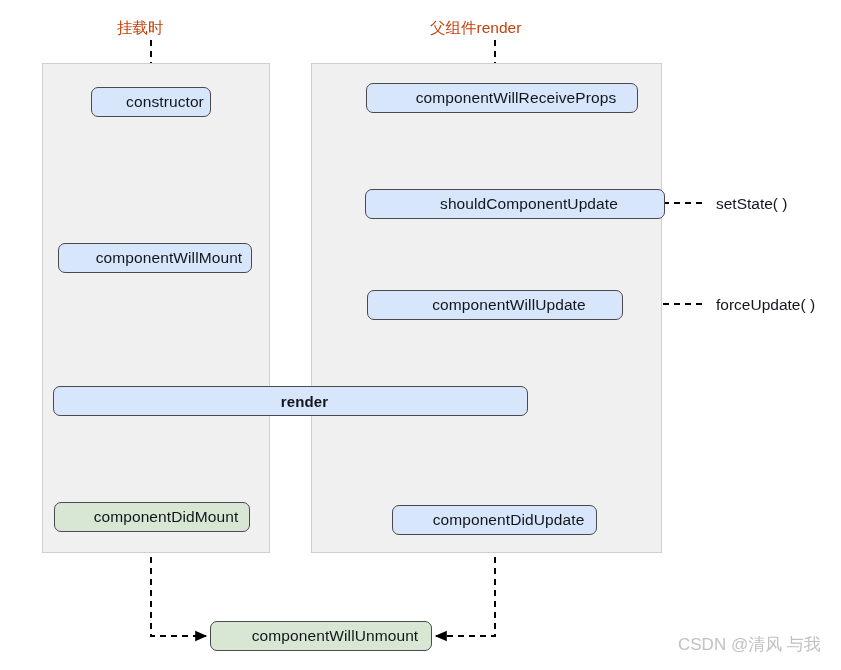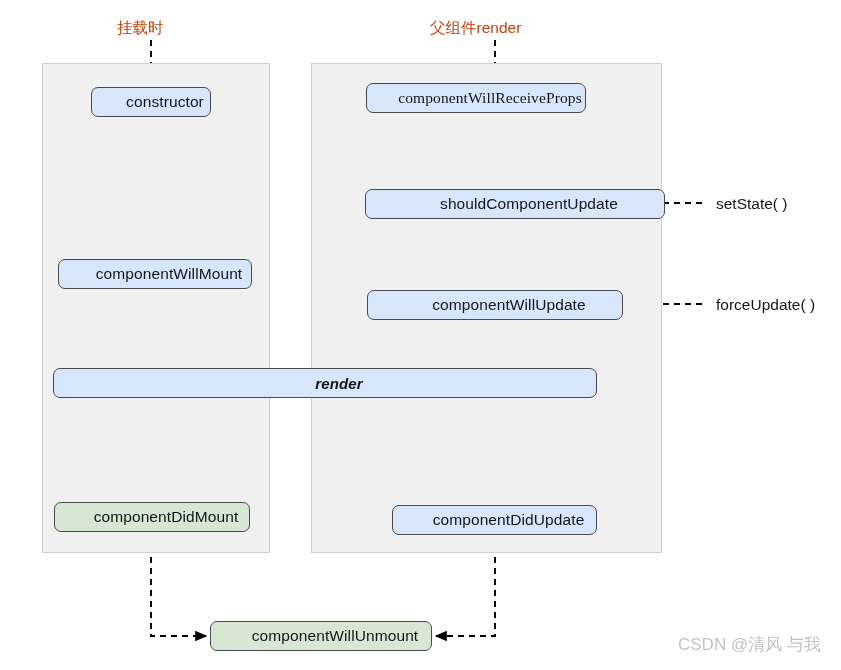--- a/index.html
+++ b/index.html
@@ -105,29 +105,29 @@
     </g>
   </svg>
 
   <div class="panel" style="left:42px; top:63px; width:228px; height:490px;"></div>
   <div class="panel" style="left:311px; top:63px; width:351px; height:490px;"></div>
 
   <div class="caption" style="left:117px; top:20px;">挂载时</div>
   <div class="caption" style="left:430px; top:20px;">父组件render</div>
 
   <div class="node blue" style="left:91px; top:87px; width:120px; height:30px;">constructor</div>
-  <div class="node blue" style="left:58px; top:243px; width:194px; height:30px;margin-top:16px;">componentWillMount</div>
+  <div class="node blue" style="left:58px; top:243px; width:194px; height:30px;">componentWillMount</div>
   <div class="node green" style="left:54px; top:502px; width:196px; height:30px;text-align:right;">componentDidMount</div>
 
-  <div class="node blue" style="left:366px; top:83px; width:220px; height:30px;font-family:Liberation Serif, serif;">componentWillReceiveProps</div>
+  <div class="node blue" style="left:366px; top:83px; width:272px; height:30px;">componentWillReceiveProps</div>
   <div class="node blue" style="left:365px; top:189px; width:300px; height:30px;">shouldComponentUpdate</div>
   <div class="node blue" style="left:367px; top:290px; width:256px; height:30px;">componentWillUpdate</div>
   <div class="node blue" style="left:392px; top:505px; width:205px; height:30px;">componentDidUpdate</div>
 
-  <div class="node blue wide" style="left:53px; top:368px; width:544px; height:30px;font-style:italic;">render</div>
+  <div class="node blue wide" style="left:53px; top:386px; width:475px; height:30px;">render</div>
 
   <div class="node green" style="left:210px; top:621px; width:222px; height:30px;">componentWillUnmount</div>
 
   <div class="side-label" style="left:716px; top:196px;">setState( )</div>
   <div class="side-label" style="left:716px; top:297px;">forceUpdate( )</div>
 
   <div class="watermark" style="left:678px; top:636px;">CSDN @清风 与我</div>
 
 </div>
 

